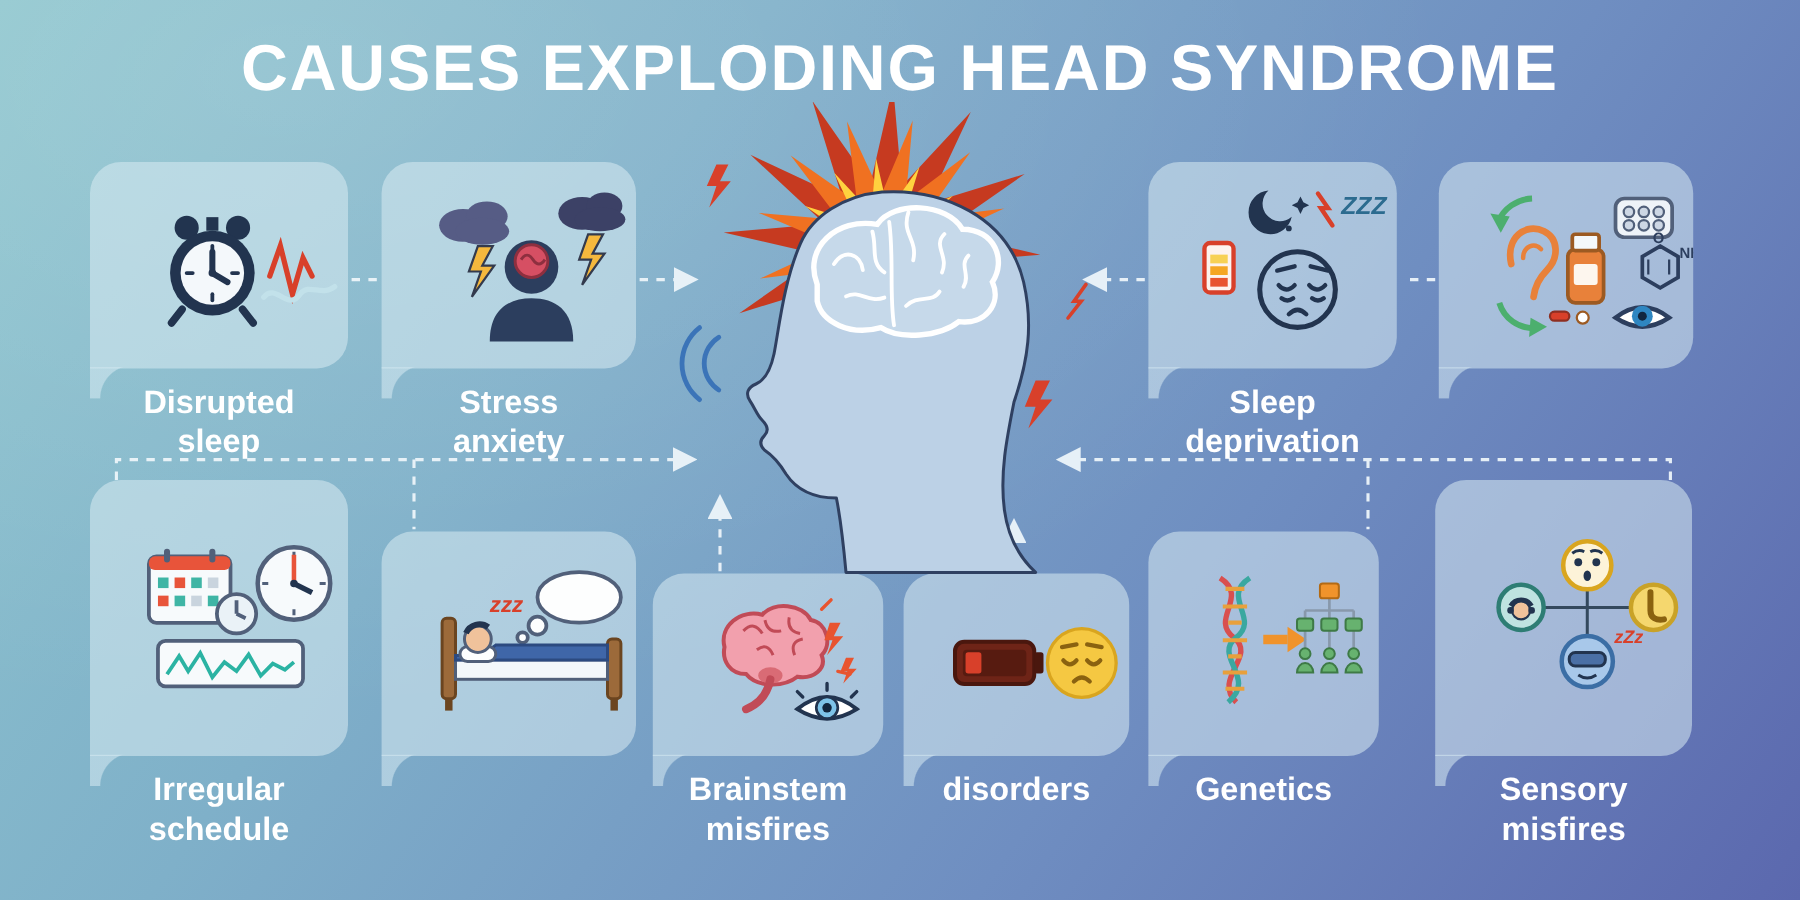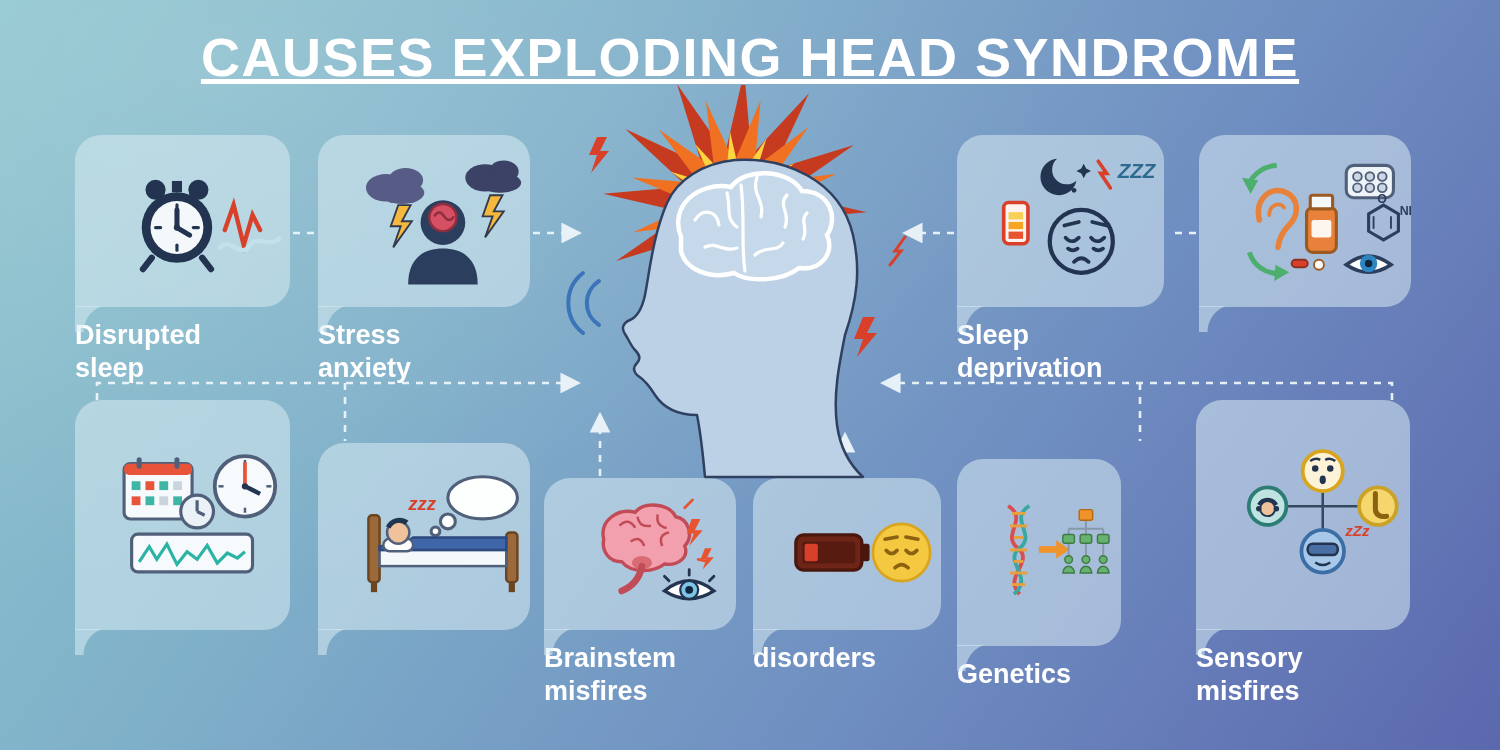--- a/index.html
+++ b/index.html
@@ -5,35 +5,35 @@
   html,body{margin:0;padding:0;}
   .stage{
     position:relative;width:1500px;height:750px;overflow:hidden;
     font-family:"Liberation Sans",sans-serif;
     background:
       radial-gradient(ellipse at 15% 8%, rgba(255,255,255,.14), rgba(255,255,255,0) 55%),
       linear-gradient(125deg,#8ec6ce 0%,#7fb0c9 32%,#6f8ec1 66%,#5b68ae 100%);
   }
   .title{
     position:absolute;top:26px;left:0;width:100%;text-align:center;
-    font-size:54px;font-weight:800;color:#ffffff;letter-spacing:1.5px;margin:0;text-decoration:underline;
+    font-size:54px;font-weight:800;color:#ffffff;letter-spacing:1.5px;margin:0;
   }
   .card{position:absolute;}
   .bubble{
     position:relative;width:100%;
     border-radius:26px 26px 26px 0;
     background:rgba(216,235,243,0.55);
     display:flex;align-items:center;justify-content:flex-end;
   }
   .tail{
     position:absolute;left:0;bottom:-25px;width:36px;height:26px;
     background:radial-gradient(circle at 100% 100%, rgba(0,0,0,0) 27px, rgba(216,235,243,0.55) 28px);
   }
   .icon{width:82%;max-height:84%;}
-  .label{margin-top:12px;text-align:left;color:#ffffff;font-size:27px;font-weight:600;line-height:1.22;}
+  .label{margin-top:12px;text-align:center;color:#ffffff;font-size:27px;font-weight:600;line-height:1.22;}
   .label span{display:block;}
   .connectors{position:absolute;inset:0;pointer-events:none;}
   .center-art{position:absolute;left:545px;top:85px;width:430px;height:400px;pointer-events:none;}
 </style>
 </head>
 <body>
 
 <div class="stage">
 
   <h1 class="title">CAUSES EXPLODING HEAD SYNDROME</h1>
@@ -212,20 +212,22 @@
         <path d="M104,32 L116,38" stroke="#22344f" stroke-width="3.5"></path>
         <circle cx="104" cy="32" r="2.5" fill="#22344f"></circle>
         <circle cx="66" cy="52" r="13" fill="#eaf2f7" stroke="#51607a" stroke-width="2.5"></circle>
         <path d="M66,52 L66,43 M66,52 L72,55" stroke="#51607a" stroke-width="2.5"></path>
         <rect x="14" y="70" width="96" height="30" rx="5" fill="#f7fafc" stroke="#51607a" stroke-width="2.5"></rect>
         <polyline points="20,92 28,80 34,90 42,78 50,94 58,84 66,90 74,79 82,93 90,85 98,89 104,84" stroke="#2bb3a3" stroke-width="2.5" fill="none"></polyline>
       </svg>
       <div class="tail"></div>
     </div>
     <div class="label">
+      <span>Irregular</span>
+      <span>schedule</span>
     </div>
   </div>
 
   <div class="card" style="left:318px;top:443px;width:212px">
     <div class="bubble" style="height:187px">
       <svg class="icon" viewBox="0 0 140 110">
         <g stroke="#51607a" stroke-width="2.5" fill="#fdfefe">
           <ellipse cx="102" cy="24" rx="28" ry="17"></ellipse>
             <circle cx="74" cy="43" r="6"></circle>
             <circle cx="64" cy="51" r="3.5"></circle>
@@ -284,21 +286,21 @@
           <path d="M98,68 q6,-6 12,0"></path>
         </g>
       </svg>
       <div class="tail"></div>
     </div>
     <div class="label">
       <span>disorders</span>
     </div>
   </div>
 
-  <div class="card" style="left:957px;top:459px;width:164px">
+  <div class="card" style="left:957px;top:443px;width:192px">
     <div class="bubble" style="height:187px">
       <svg class="icon" viewBox="0 0 140 110">
         <path d="M22,6 C44,20 14,36 32,50 C50,64 16,80 34,98" stroke="#d94f4f" stroke-width="4" fill="none"></path>
         <path d="M44,6 C22,20 52,36 34,50 C16,64 50,80 28,98" stroke="#3aa8a0" stroke-width="4" fill="none"></path>
         <g stroke="#e8a03c" stroke-width="3">
           <path d="M26,14 h14"></path>
             <path d="M24,27 h18"></path>
             <path d="M28,39 h10"></path>
             <path d="M24,52 h18"></path>
           <path d="M28,64 h10"></path>

